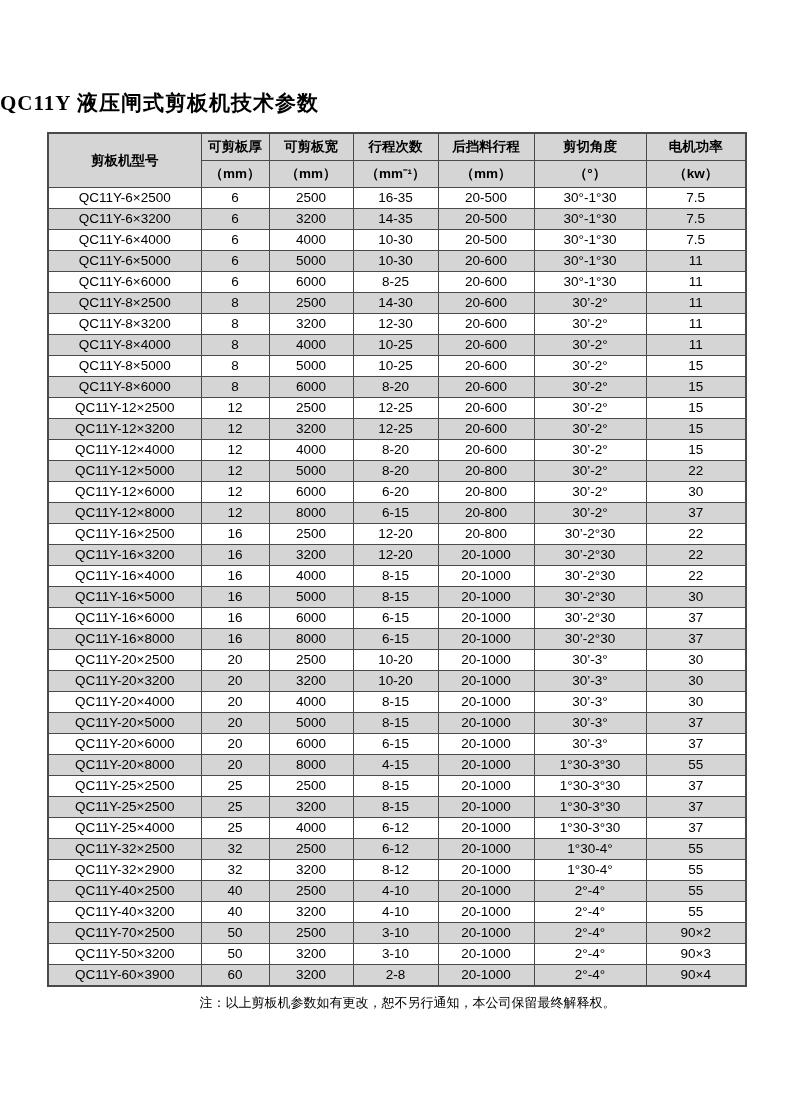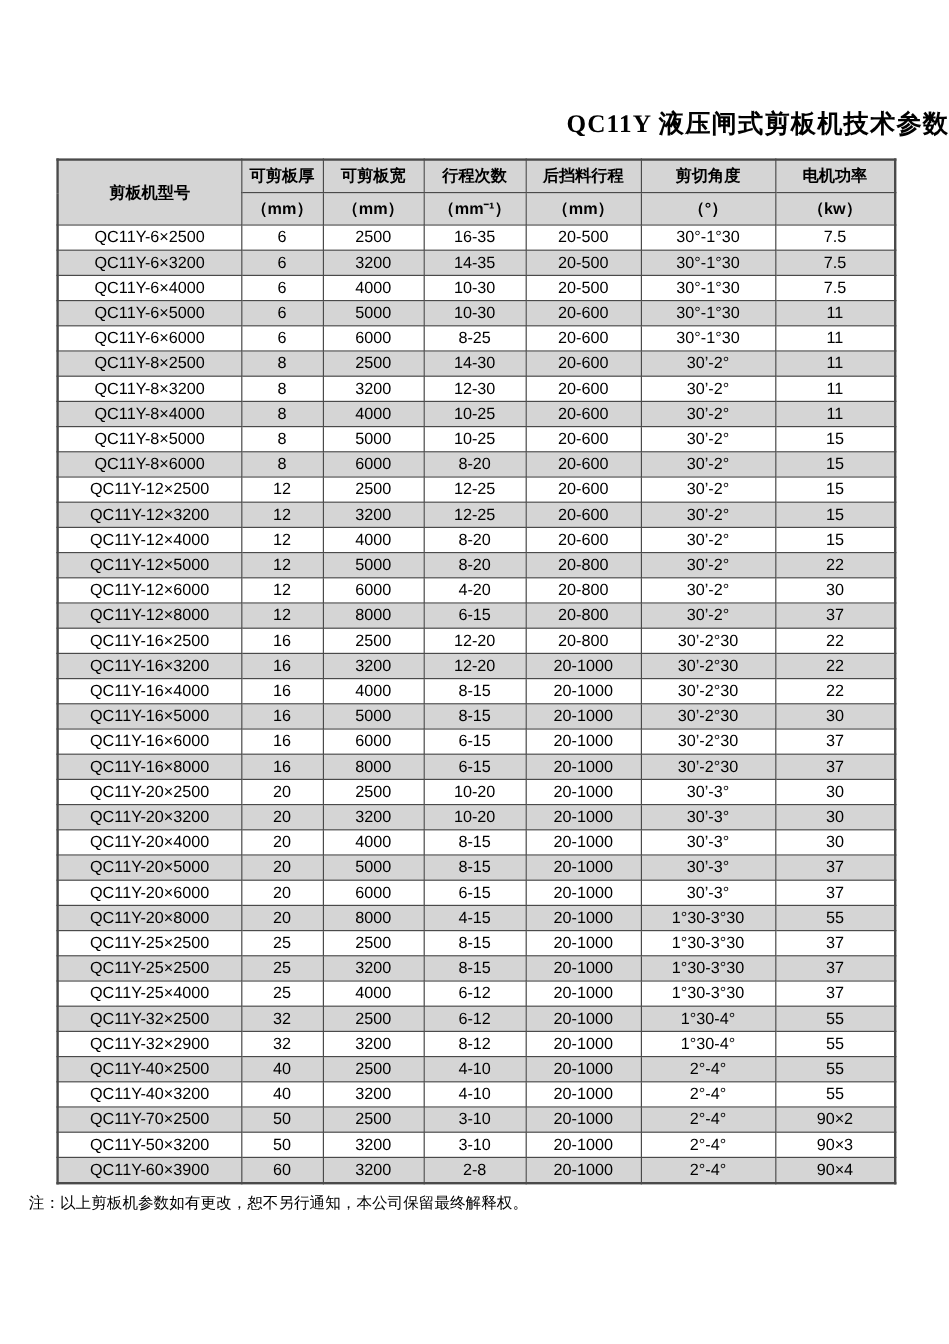--- a/index.html
+++ b/index.html
@@ -10,21 +10,21 @@
     color: #000000;
     font-family: "Liberation Sans", sans-serif;
     position: relative;
     overflow: hidden;
   }
   .page { width: 791px; height: 1120px; }
 
   .title {
     margin: 0;
     padding-top: 90px;
-    text-align: right;
+    text-align: left;
     font-family: "Liberation Serif", serif;
     font-weight: bold;
     font-size: 21px;
     letter-spacing: 1px;
     line-height: 26px;
   }
 
   table.spec {
     border-collapse: collapse;
     table-layout: fixed;
@@ -55,20 +55,21 @@
   }
   table.spec tbody tr:nth-child(even) td {
     background: #d5d5d5;
   }
 
   .note {
     margin: 7px 0 0 24px;
     font-family: "Liberation Serif", serif;
     font-size: 13px;
     line-height: 17px;
+    text-align: center;
   }
 </style>
 </head>
 <body>
 
 <div class="page">
 
   <h1 class="title">QC11Y 液压闸式剪板机技术参数</h1>
 
   <table class="spec">
@@ -224,21 +225,21 @@
           <td>5000</td>
           <td>8-20</td>
           <td>20-800</td>
           <td>30’-2°</td>
           <td>22</td>
         </tr>
         <tr>
           <td>QC11Y-12×6000</td>
           <td>12</td>
           <td>6000</td>
-          <td>4-20</td>
+          <td>6-20</td>
           <td>20-800</td>
           <td>30’-2°</td>
           <td>30</td>
         </tr>
         <tr>
           <td>QC11Y-12×8000</td>
           <td>12</td>
           <td>8000</td>
           <td>6-15</td>
           <td>20-800</td>

